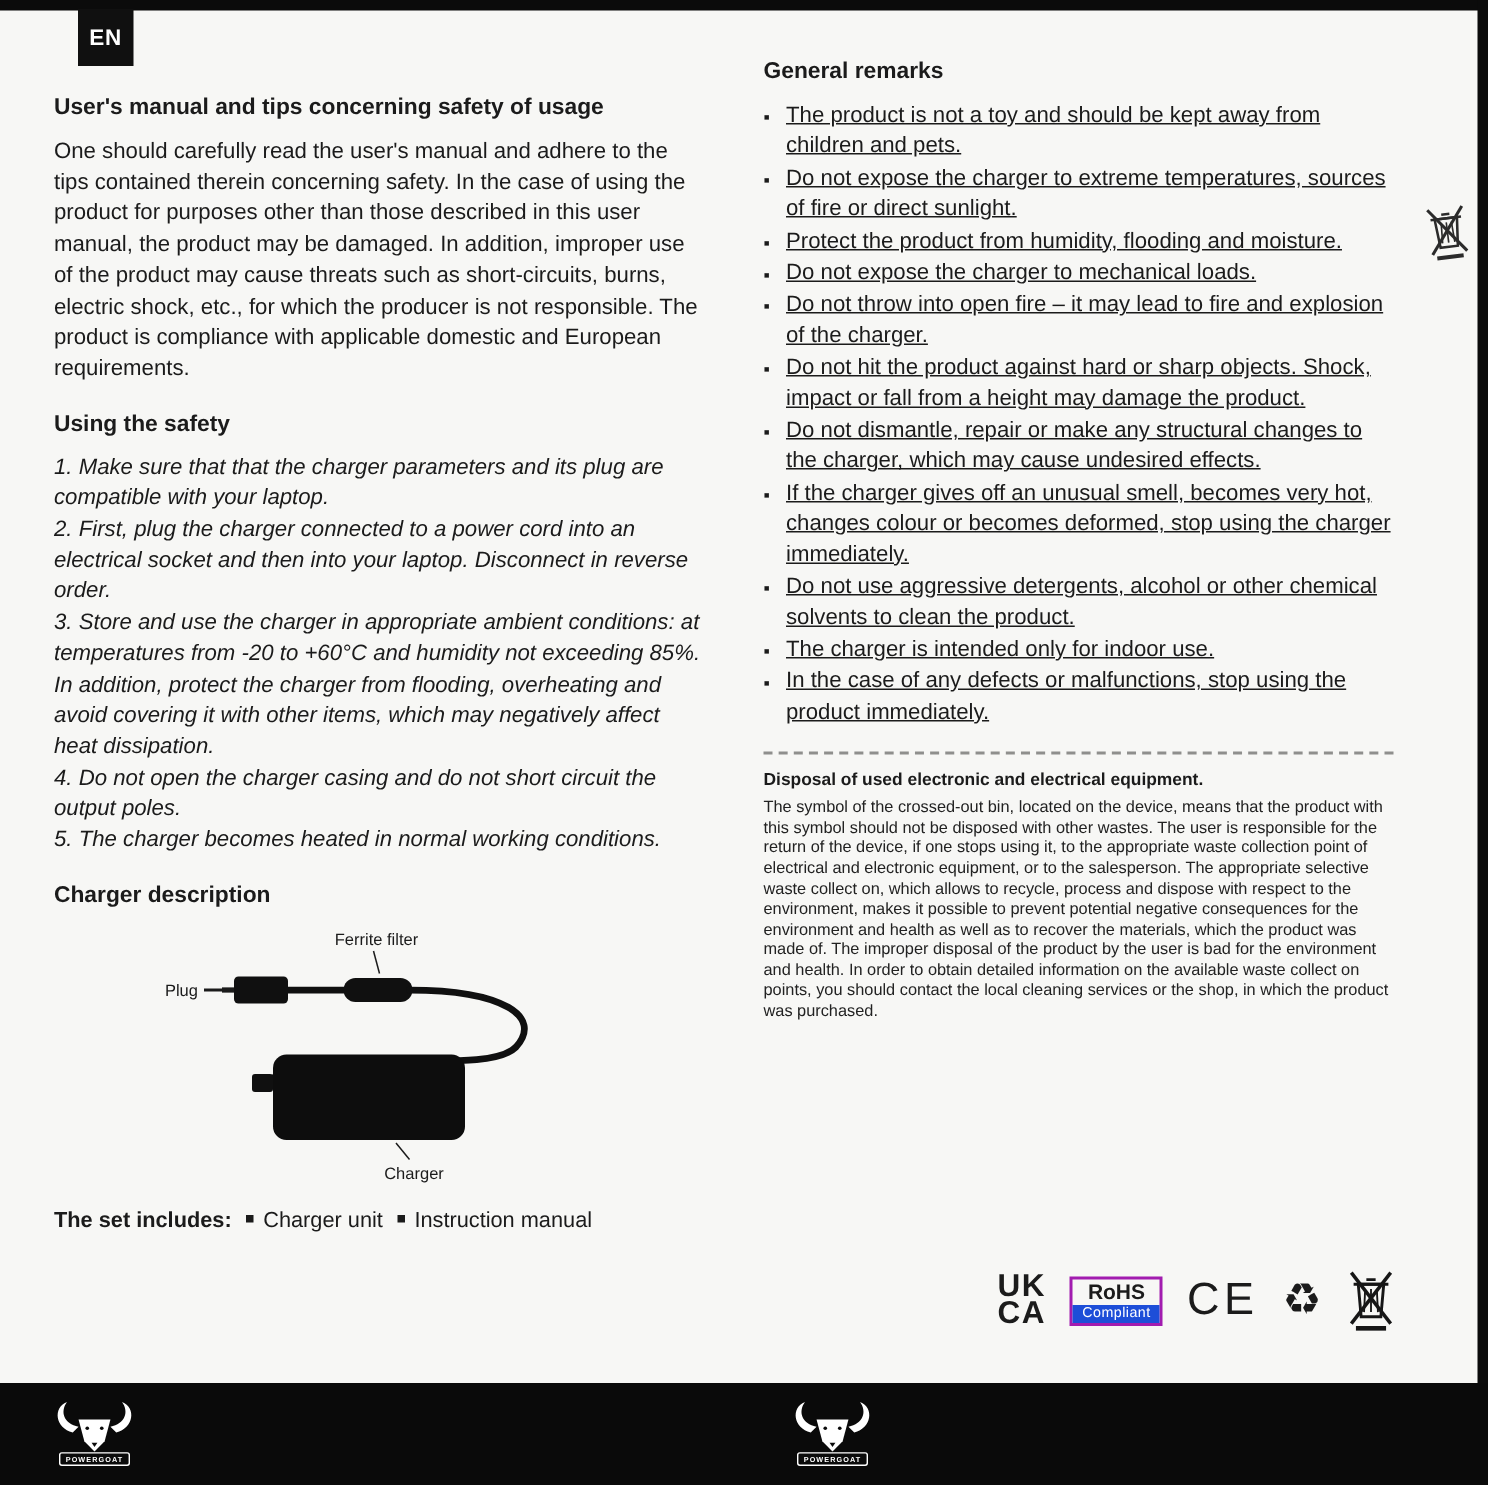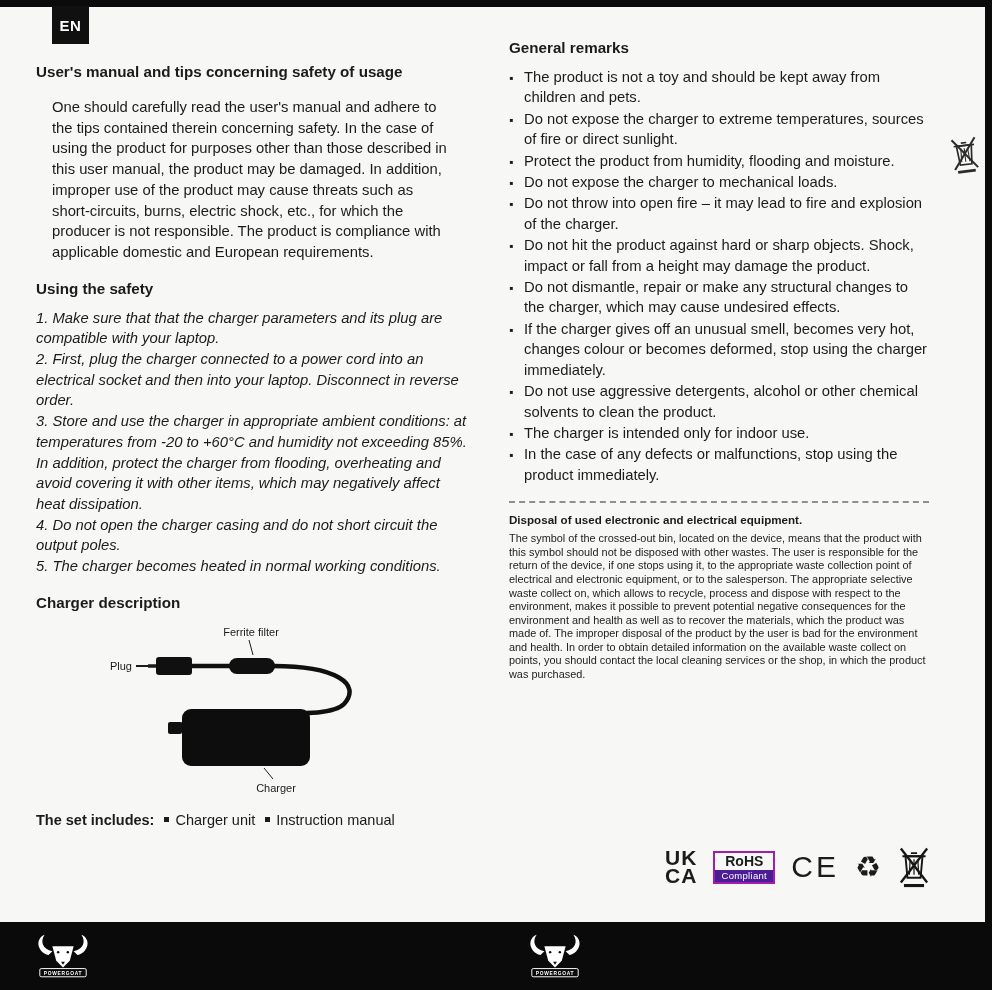--- a/index.html
+++ b/index.html
@@ -13,43 +13,43 @@
   .en-badge{
     position:absolute;left:52px;top:6px;width:37px;height:38px;background:#101010;
     color:#fff;font-weight:700;font-size:15px;display:flex;align-items:center;justify-content:center;
     letter-spacing:.5px;
   }
   
   .col-left{position:absolute;left:36px;top:62px;width:434px;}
   .col-right{position:absolute;left:509px;top:38px;width:422px;}
   h2{font-size:15.2px;font-weight:700;margin:0 0 10px;line-height:19px;}
   .col-left h2.mt{margin-top:16px;}
-  .body-text,.step{font-size:14.8px;line-height:20.7px;margin:16px;}
+  .body-text,.step{font-size:14.8px;line-height:20.7px;margin:0;}
   .step{margin:0;}
   .steps{margin-top:0;font-style:italic;}
   
-  ul.remarks{list-style:none;margin:10px 0 16px;padding:0;}
+  ul.remarks{list-style:none;margin:10px 0 16px;padding:0;text-decoration:underline;}
   ul.remarks li{
     position:relative;padding-left:15px;font-size:14.8px;line-height:20.4px;margin:0 0 1px;
   }
   ul.remarks li::before{
     content:"▪";position:absolute;left:0;top:1px;font-size:12px;color:#1b1b1b;
   }
   .dashes{border-top:2px dashed #8f8f8d;margin:16px 2px 10px 0;height:0;}
   .disposal-title{font-size:11.6px;font-weight:700;margin:0 0 6px;}
   .disposal-body{font-size:10.9px;line-height:13.6px;margin:0;color:#222;}
   
   .marks{
     position:absolute;left:0;top:806px;width:422px;
     display:flex;align-items:center;justify-content:flex-end;gap:16px;
   }
   .ukca{font-weight:800;font-size:21px;line-height:18px;letter-spacing:1px;}
   .rohs{border:2px solid #a21caf;width:58px;text-align:center;background:#f7f7f5;}
   .rohs .r1{font-size:14px;font-weight:700;line-height:17px;}
-  .rohs .r2{font-size:9.5px;background:#4c1d95;color:#fff;line-height:12px;letter-spacing:.3px;}
+  .rohs .r2{font-size:9.5px;background:#1d4ed8;color:#fff;line-height:12px;letter-spacing:.3px;}
   .ce{font-size:30px;font-weight:500;letter-spacing:3px;}
   .recycle{font-size:29px;line-height:30px;}
   
   .diagram{display:block;margin-top:2px;}
   .diagram text{font-size:11px;fill:#1b1b1b;}
   .set-line{margin-top:10px;font-size:14.5px;}
   .set-line .lbl{font-weight:700;}
   .set-line .sq{display:inline-block;width:5px;height:5px;background:#1b1b1b;margin:0 6px 2px 10px;vertical-align:middle;}
   
   .footer{position:absolute;left:0;top:922px;width:100%;height:68px;background:#0a0a0a;}

